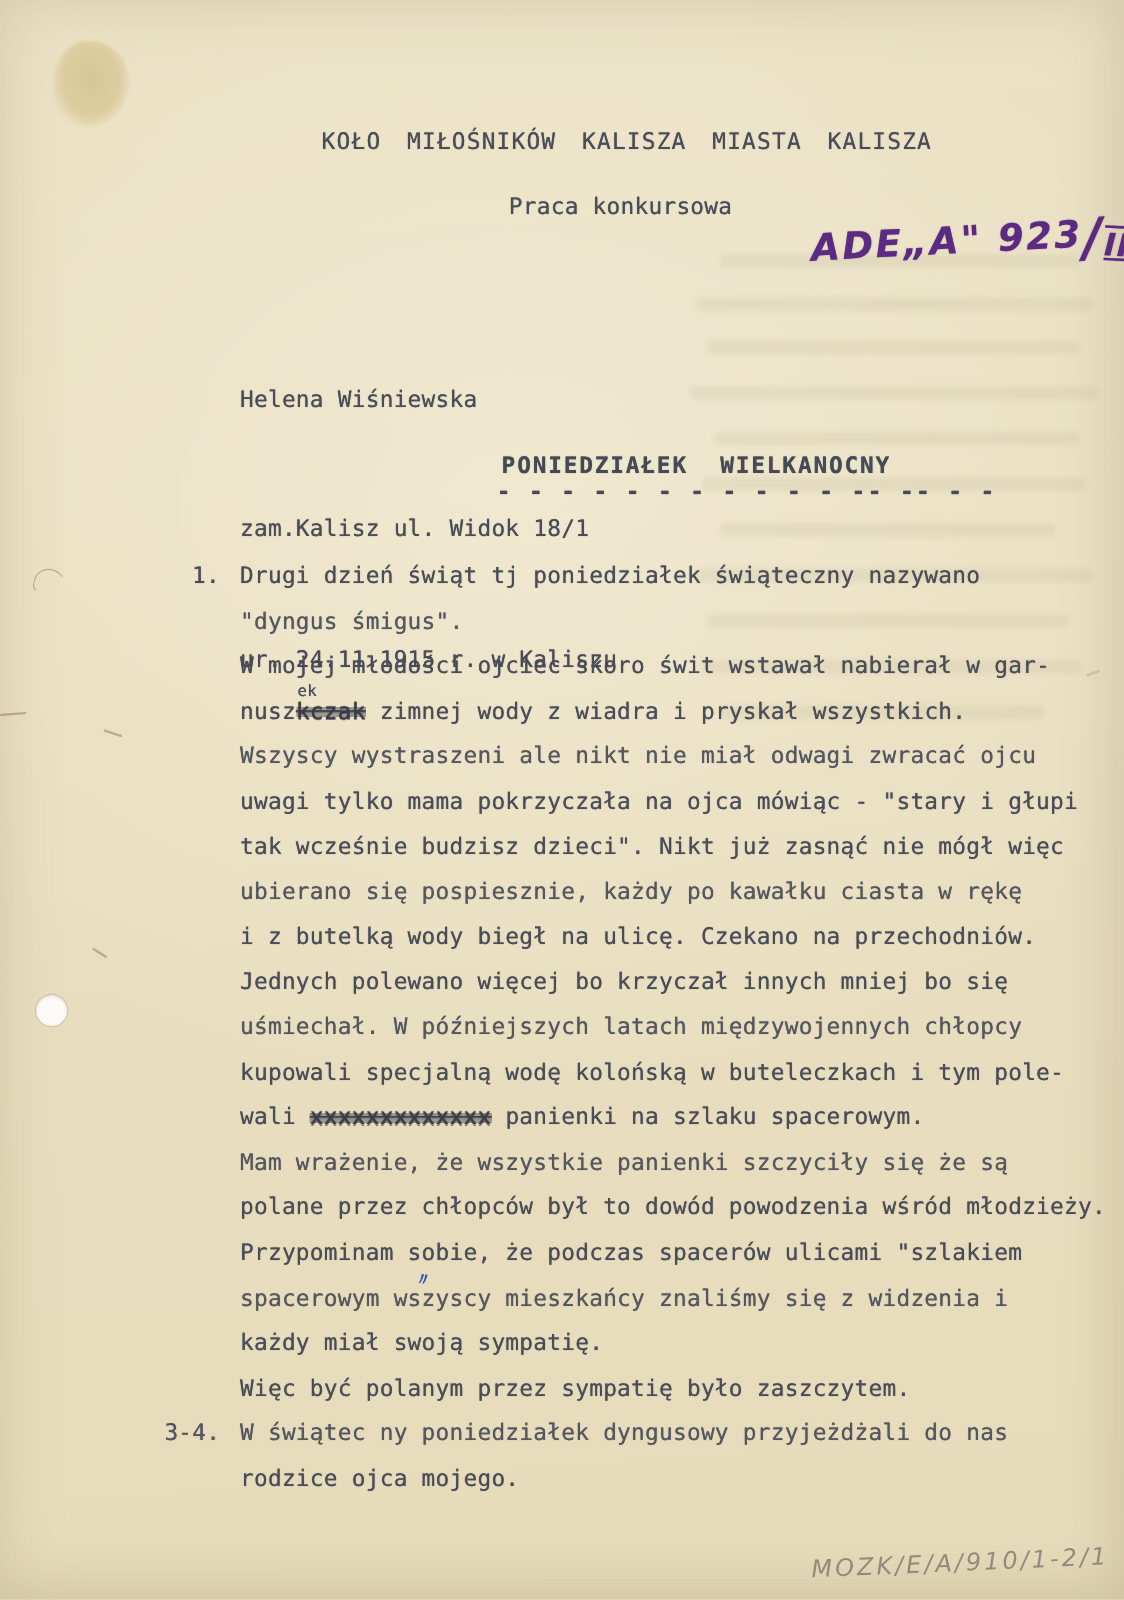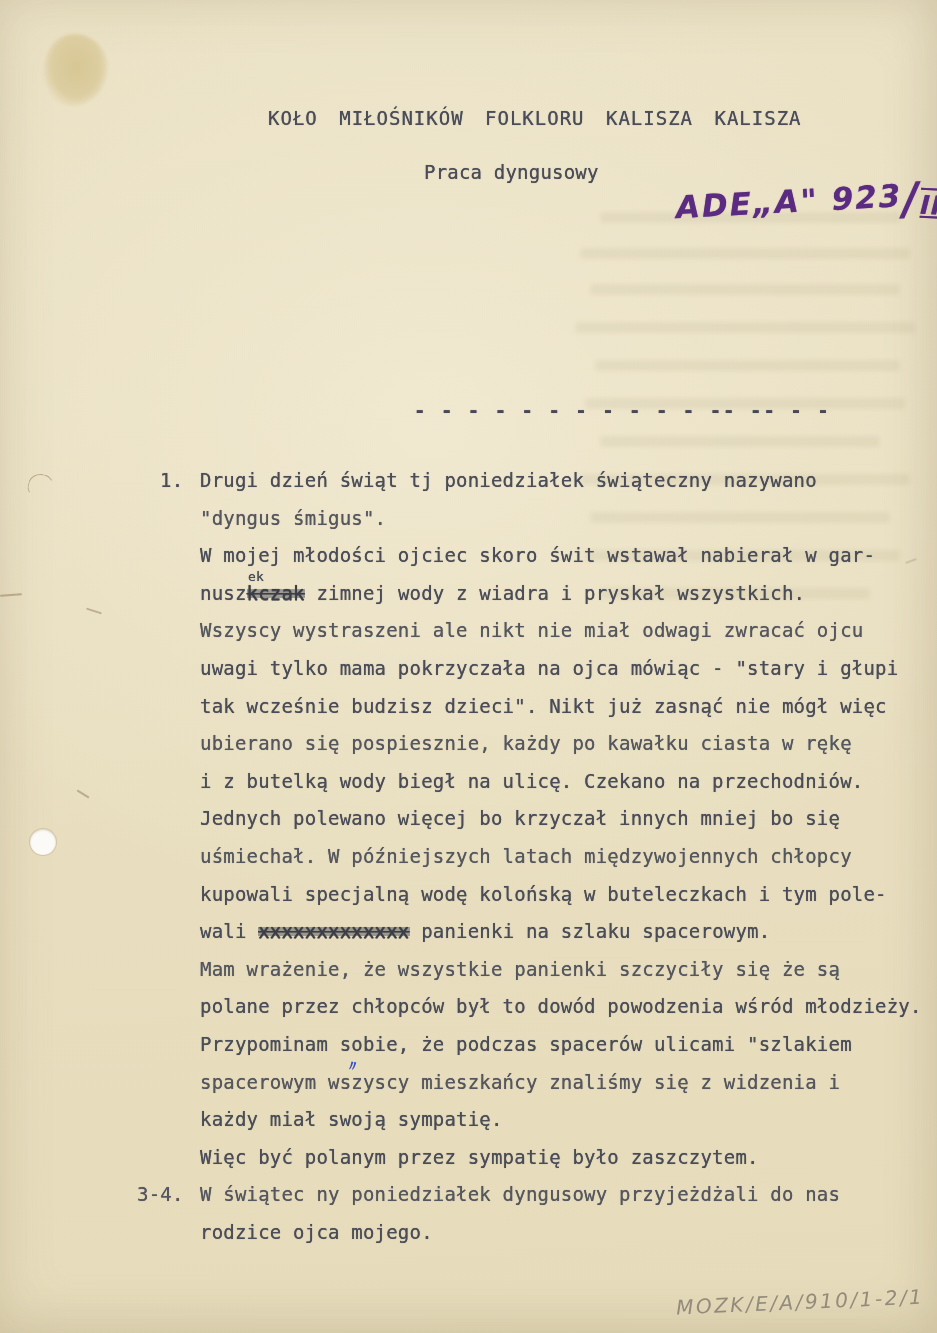--- a/index.html
+++ b/index.html
@@ -105,25 +105,31 @@
   <div class="ghost" style="left:590px;top:284px;width:310px;"></div>
   <div class="ghost" style="left:575px;top:322px;width:340px;"></div>
   <div class="ghost" style="left:595px;top:360px;width:305px;"></div>
   <div class="ghost" style="left:585px;top:398px;width:320px;"></div>
   <div class="ghost" style="left:600px;top:436px;width:280px;"></div>
   <div class="ghost" style="left:580px;top:474px;width:330px;"></div>
   <div class="ghost" style="left:590px;top:512px;width:300px;"></div>
   <div class="ghost" style="left:585px;top:550px;width:315px;"></div>
   <div class="ghost" style="left:600px;top:588px;width:270px;"></div>
 
-  <div class="tw header-org">KOŁO MIŁOŚNIKÓW FOLKLORU KALISZA KALISZA</div>
-  <div class="tw header-sub">Praca dyngusowy</div>
+  <div class="tw header-org">KOŁO MIŁOŚNIKÓW KALISZA MIASTA KALISZA</div>
+  <div class="tw header-sub">Praca konkursowa</div>
 
   <div class="hand-note"><span>ADE„A" 923</span><span class="slash">/</span><span class="roman">III</span></div>
 
+  <div class="tw author">
+    <div>Helena Wiśniewska</div>
+    <div>zam.Kalisz ul. Widok 18/1</div>
+    <div>ur. 24.11.1915 r. w Kaliszu</div>
+  </div>
 
+  <div class="tw doc-title">PONIEDZIAŁEK WIELKANOCNY</div>
   <div class="tw doc-title-underline">- - - - - - - - - - - -- -- - -</div>
 
   <div id="bodytext" class="tw"><div class="line" style="opacity: 1;"><span class="num" style="left: -40px;">1. </span><span>Drugi dzień świąt tj poniedziałek świąteczny nazywano</span></div><div class="line" style="opacity: 0.93;"><span>"dyngus śmigus".</span></div><div class="line" style="opacity: 1;"><span>W mojej młodości ojciec skoro świt wstawał nabierał w gar-</span></div><div class="line" style="opacity: 1;"><span>nusz</span><span class="xout">kczak</span><span> zimnej wody z wiadra i pryskał wszystkich.</span><span class="above" style="left: 48px;">ek</span></div><div class="line" style="opacity: 0.93;"><span>Wszyscy wystraszeni ale nikt nie miał odwagi zwracać ojcu</span></div><div class="line" style="opacity: 1;"><span>uwagi tylko mama pokrzyczała na ojca mówiąc - "stary i głupi</span></div><div class="line" style="opacity: 1;"><span>tak wcześnie budzisz dzieci". Nikt już zasnąć nie mógł więc</span></div><div class="line" style="opacity: 0.93;"><span>ubierano się pospiesznie, każdy po kawałku ciasta w rękę</span></div><div class="line" style="opacity: 1;"><span>i z butelką wody biegł na ulicę. Czekano na przechodniów.</span></div><div class="line" style="opacity: 1;"><span>Jednych polewano więcej bo krzyczał innych mniej bo się</span></div><div class="line" style="opacity: 0.93;"><span>uśmiechał. W późniejszych latach międzywojennych chłopcy</span></div><div class="line" style="opacity: 1;"><span>kupowali specjalną wodę kolońską w buteleczkach i tym pole-</span></div><div class="line" style="opacity: 1;"><span>wali </span><span class="xout">xxxxxxxxxxxxx</span><span> panienki na szlaku spacerowym.</span></div><div class="line" style="opacity: 0.93;"><span>Mam wrażenie, że wszystkie panienki szczyciły się że są</span></div><div class="line" style="opacity: 1;"><span>polane przez chłopców był to dowód powodzenia wśród młodzieży.</span></div><div class="line" style="opacity: 1;"><span>Przypominam sobie, że podczas spacerów ulicami "szlakiem</span><span class="insert-mark" style="left: 145px; top: 22px;">〃</span></div><div class="line" style="opacity: 0.93;"><span>spacerowym wszyscy mieszkańcy znaliśmy się z widzenia i</span></div><div class="line" style="opacity: 1;"><span>każdy miał swoją sympatię.</span></div><div class="line" style="opacity: 1;"><span>Więc być polanym przez sympatię było zaszczytem.</span></div><div class="line" style="opacity: 0.93;"><span class="num" style="left: -63px;">3-4. </span><span>W świątec ny poniedziałek dyngusowy przyjeżdżali do nas</span></div><div class="line" style="opacity: 1;"><span>rodzice ojca mojego.</span></div></div>
 
   <div class="pencil-note">MOZK/E/A/910/1-2/1</div>
 
 </div>
 
 </body></html>

